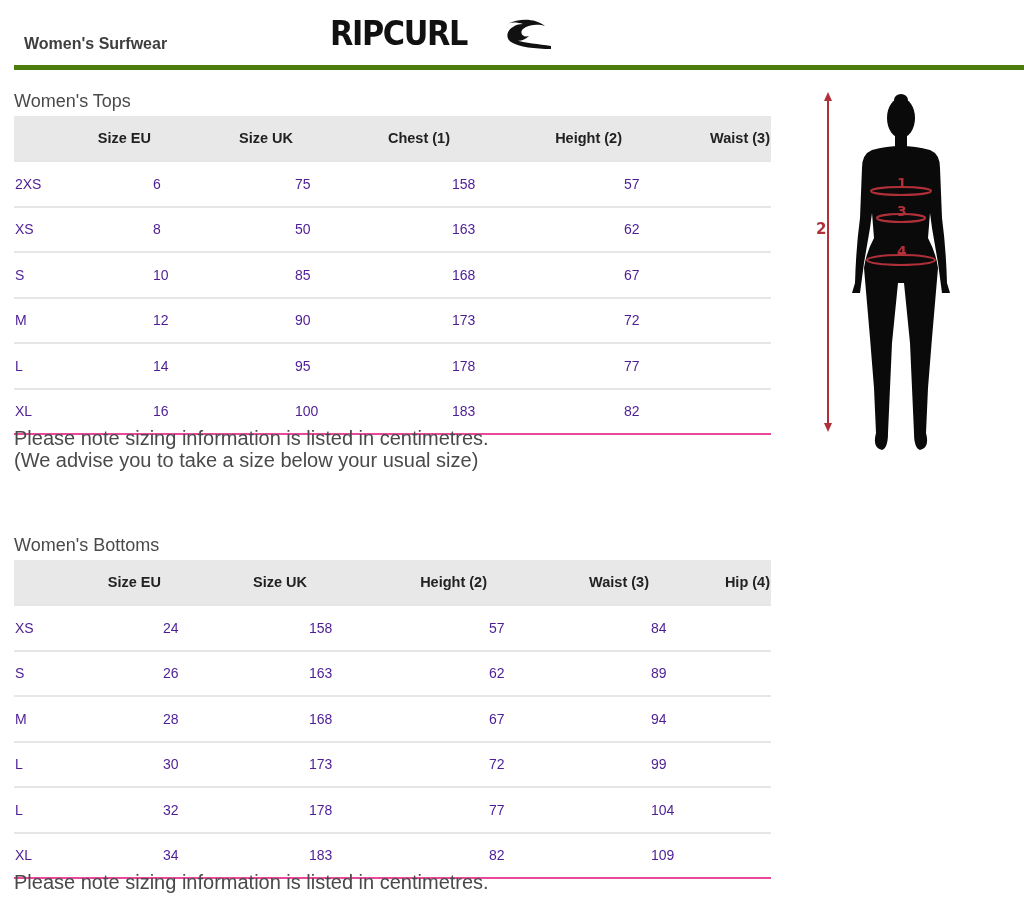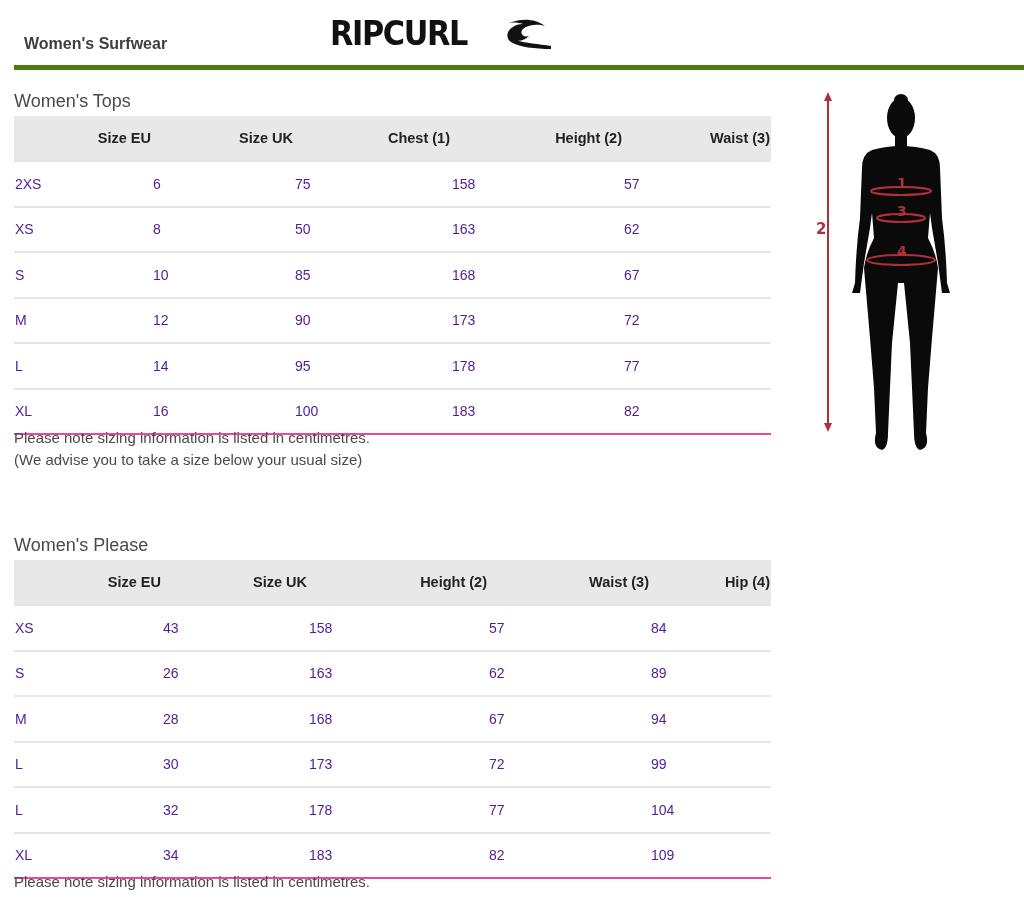--- a/index.html
+++ b/index.html
@@ -7,21 +7,21 @@
          font-family:"Liberation Sans", "DejaVu Sans", sans-serif; color:#4a4a4a; }
   .header { position:absolute; left:14px; top:0; width:1010px; height:65px; border-bottom:5px solid #4d7c0f; }
   .header-title { position:absolute; left:10px; top:35px; font-size:16px; font-weight:bold; color:#3e3e3e; }
   .logo { position:absolute; left:316px; top:16px; display:flex; align-items:center;gap:28px; }
   .logo-text { font-family:"DejaVu Sans", sans-serif; font-weight:900; font-size:33px; letter-spacing:-1.5px; color:#111; line-height:1; transform:scaleX(0.92); transform-origin:left; }
   .section-title { position:absolute; left:14px; font-size:18px; color:#4a4a4a; }
   table.size-table { position:absolute; left:14px; width:757px; border-collapse:collapse; font-size:14px; }
   .size-table th { background:#e8e8e8; color:#222; font-weight:bold; height:42px; text-align:right; font-size:14.5px; }
   .size-table td { height:41.5px; text-align:left; color:#4c1d95; border-top:2px solid #e6e6e6; }
   .size-table tr:last-child td { border-bottom:2px solid #ec4899; }
-  .note { position:absolute; left:14px; font-size:15px; color:#4a4a4a; line-height:22px; }
+  .note { position:absolute; left:14px; font-size:20px; color:#4a4a4a; line-height:22px; }
   .figure { position:absolute; left:800px; top:88px; width:170px; height:370px; }
 </style>
 </head>
 <body>
 
 <div class="header">
   <div class="header-title">Women's Surfwear</div>
   <div class="logo">
     <span class="logo-text">RIPCURL</span>
     <svg width="46" height="34" viewBox="0 0 46 34" style="margin-left:-2px">
@@ -86,36 +86,36 @@
       <td>82</td>
     </tr>
   </tbody>
 </table>
 
 <div class="note" style="top:427px;">
   <div>Please note sizing information is listed in centimetres.</div>
   <div>(We advise you to take a size below your usual size)</div>
 </div>
 
-<div class="section-title" style="top:535px;">Women's Please</div>
+<div class="section-title" style="top:535px;">Women's Bottoms</div>
 
 <table class="size-table" style="top:560px;">
   <thead>
     <tr>
       <th style="width:146px">Size EU</th>
       <th style="width:144px">Size UK</th>
       <th style="width:178px">Height (2)</th>
       <th style="width:160px">Waist (3)</th>
       <th>Hip (4)</th>
     </tr>
   </thead>
   <tbody>
     <tr>
       <td>XS</td>
-      <td>43</td>
+      <td>24</td>
       <td>158</td>
       <td>57</td>
       <td>84</td>
     </tr>
     <tr>
       <td>S</td>
       <td>26</td>
       <td>163</td>
       <td>62</td>
       <td>89</td>

